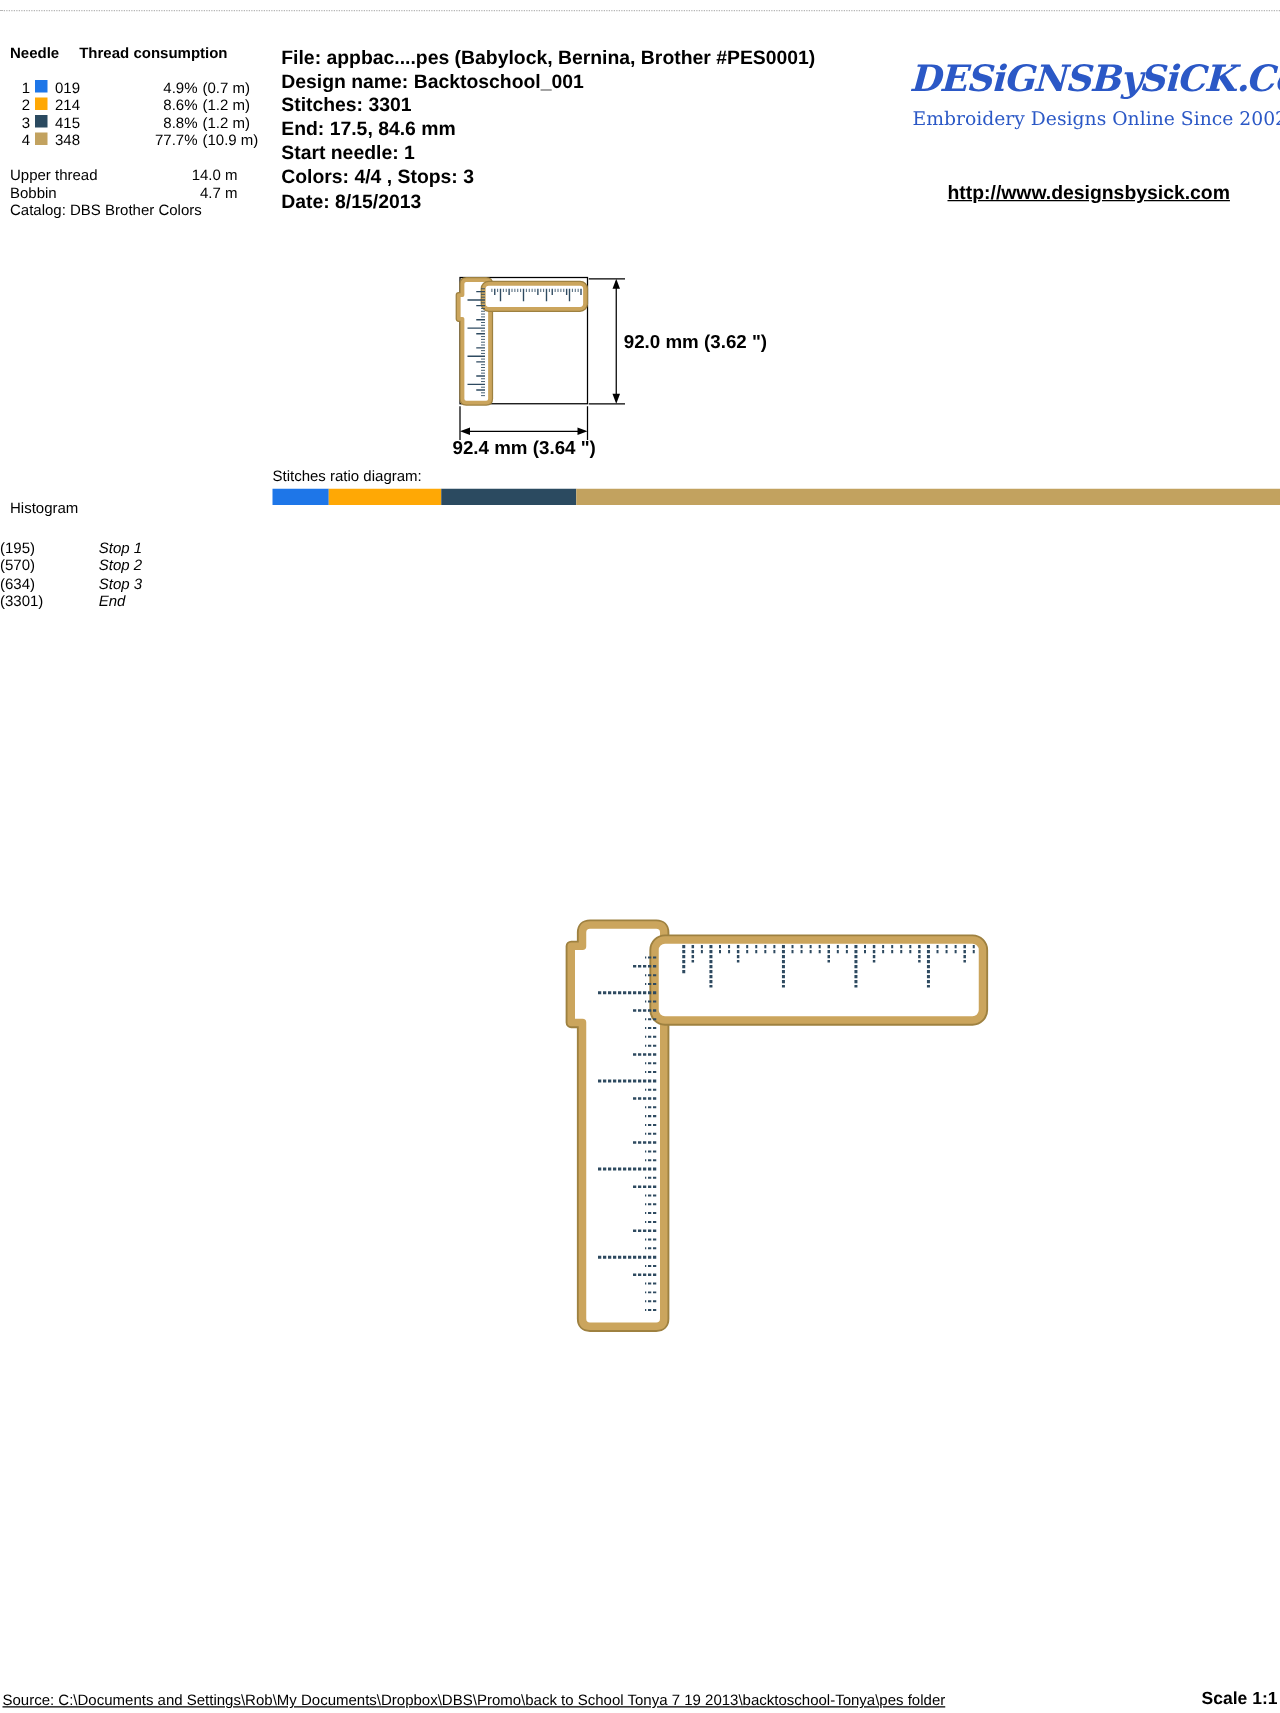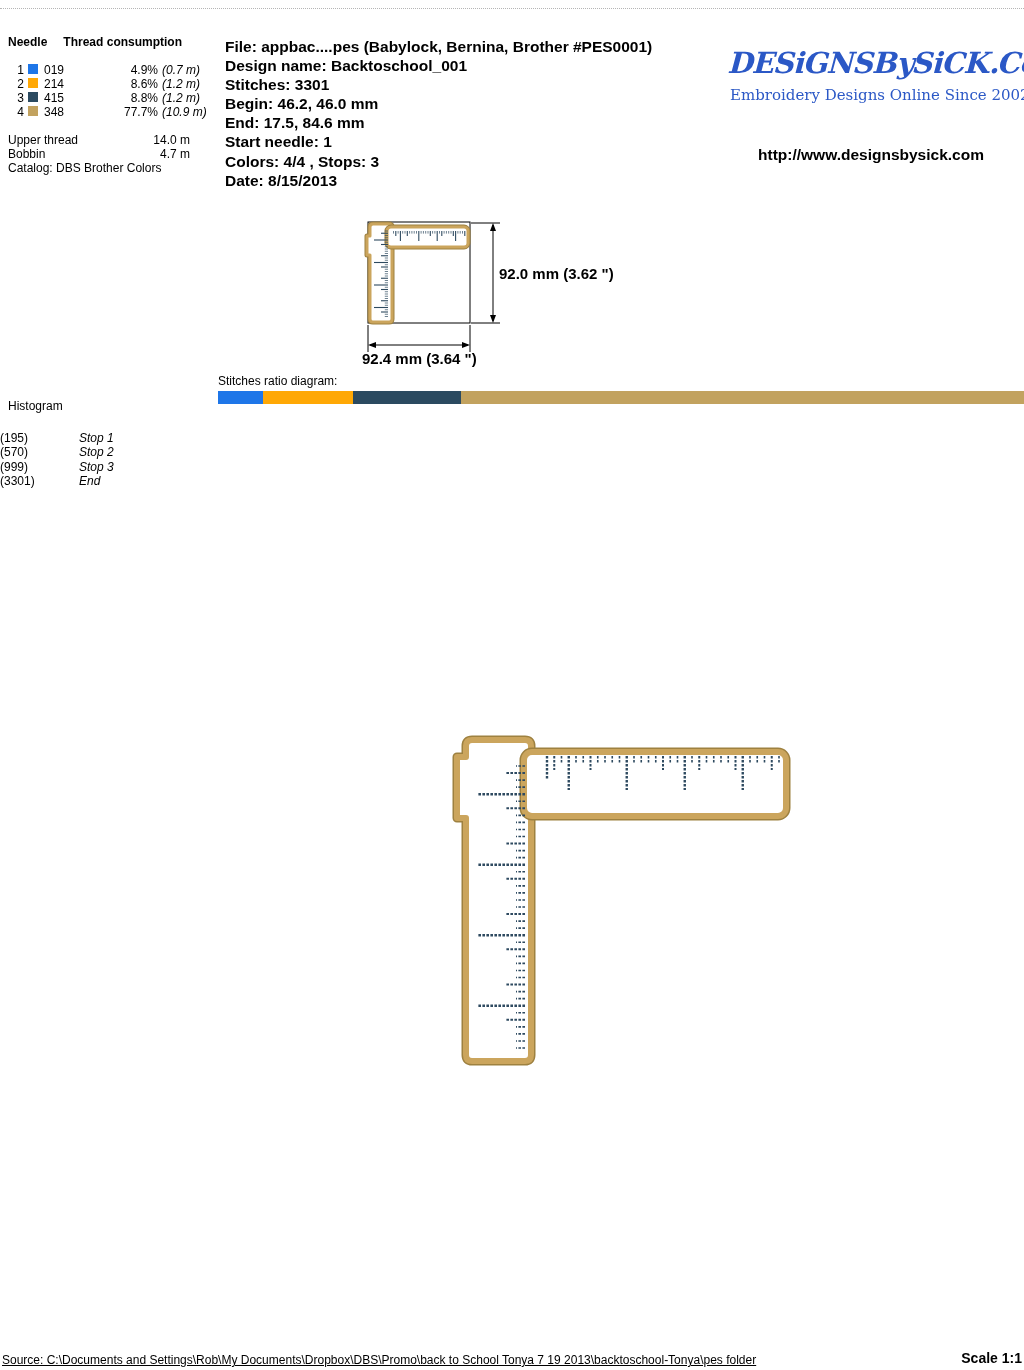--- a/index.html
+++ b/index.html
@@ -9,36 +9,36 @@
   .perf{position:absolute;top:8px;left:0;width:1024px;border-top:1px dotted #b5b5b5;}
 
   
   .tt-header{top:35px;left:8px;font-size:12px;font-weight:bold;white-space:nowrap;}
   .tt-header .h2{margin-left:16px;}
   .tt-row{left:8px;height:13px;font-size:12px;width:215px;}
   .tt-row .num{position:absolute;left:0;width:16px;text-align:right;}
   .tt-row .swatch{position:absolute;left:20px;top:1px;width:10px;height:10px;}
   .tt-row .code{position:absolute;left:36px;}
   .tt-row .pct{position:absolute;left:88px;width:62px;text-align:right;}
-  .tt-row .len{position:absolute;left:154px;font-style:italic;}
+  .tt-row .len{position:absolute;left:154px;}
   .tt-sum{left:8px;font-size:12px;width:182px;}
   .tt-sum .lbl{position:absolute;left:0;}
   .tt-sum .val{position:absolute;right:0;}
   .tt-cat{left:8px;font-size:12px;}
 
   
   #file-info{top:37px;left:225px;font-size:15.5px;font-weight:bold;line-height:19.1px;white-space:nowrap;}
 
   
   #logo{top:46px;left:730px;width:294px;text-align:center;font-family:"DejaVu Serif",serif;
         font-style:italic;font-weight:bold;font-size:29px;letter-spacing:-1px;
         transform:skewX(-4deg);white-space:nowrap;}
   #tagline{top:86px;left:730px;width:294px;text-align:center;font-family:"DejaVu Serif",serif;
         font-size:15px;white-space:nowrap;}
-  #site-url{top:146px;left:758px;font-size:15.5px;font-weight:bold;white-space:nowrap;}
+  #site-url{top:146px;left:758px;font-size:15.5px;font-weight:bold;white-space:nowrap;text-decoration:underline;}
 
   
   .dim-label{font-size:15px;font-weight:bold;white-space:nowrap;}
 
   
   #ratio-label{top:374px;left:218px;font-size:12px;}
   #ratio-bar{top:391px;left:218px;width:806px;height:13px;display:flex;}
   #ratio-bar .seg{height:13px;}
 
   
@@ -98,21 +98,20 @@
   <div class="abs tt-sum" style="top:147px">
     <span class="lbl">Bobbin</span>
     <span class="val">4.7 m</span>
   </div>
   <div class="abs tt-cat" style="top:161px">Catalog: DBS Brother Colors</div>
 
   <div class="abs" id="file-info">
     <div>File: appbac....pes  (Babylock, Bernina, Brother #PES0001)</div>
     <div>Design name: Backtoschool_001</div>
     <div>Stitches: 3301</div>
-    <div>Begin: 46.2, 46.0 mm</div>
     <div>End: 17.5, 84.6 mm</div>
     <div>Start needle: 1</div>
     <div>Colors: 4/4 , Stops: 3</div>
     <div>Date: 8/15/2013</div>
   </div>
 
   <div class="abs" id="logo" style="color: rgb(43, 88, 198);">DESiGNSBySiCK.CoM</div>
   <div class="abs" id="tagline" style="color: rgb(43, 88, 198);">Embroidery Designs Online Since 2002</div>
   <div class="abs" id="site-url">http://www.designsbysick.com</div>
 
@@ -225,21 +224,21 @@
   <div class="abs" id="histogram-label">Histogram</div>
   <div class="abs stop-row" style="top:431px">
     <span class="cnt">(195)</span>
     <span class="lbl">Stop 1</span>
   </div>
   <div class="abs stop-row" style="top:445px">
     <span class="cnt">(570)</span>
     <span class="lbl">Stop 2</span>
   </div>
   <div class="abs stop-row" style="top:460px">
-    <span class="cnt">(999)</span>
+    <span class="cnt">(634)</span>
     <span class="lbl">Stop 3</span>
   </div>
   <div class="abs stop-row" style="top:474px">
     <span class="cnt">(3301)</span>
     <span class="lbl">End</span>
   </div>
 
   <svg class="abs" id="design-svg" style="left:440px;top:725px" width="360" height="345" viewBox="0 0 360 345">
     <path id="v-arm" d="M32,15 H85 Q91,15 91,21 V330 Q91,336 85,336 H32 Q26,336 26,330 V93 H17 V32 H26 V21 Q26,15 32,15 Z" fill="#fff" stroke="#9E8140" stroke-width="9" stroke-linejoin="round"></path>
     <path d="M32,15 H85 Q91,15 91,21 V330 Q91,336 85,336 H32 Q26,336 26,330 V93 H17 V32 H26 V21 Q26,15 32,15 Z" fill="#fff" stroke="#CBA55D" stroke-width="6" stroke-linejoin="round"></path>

